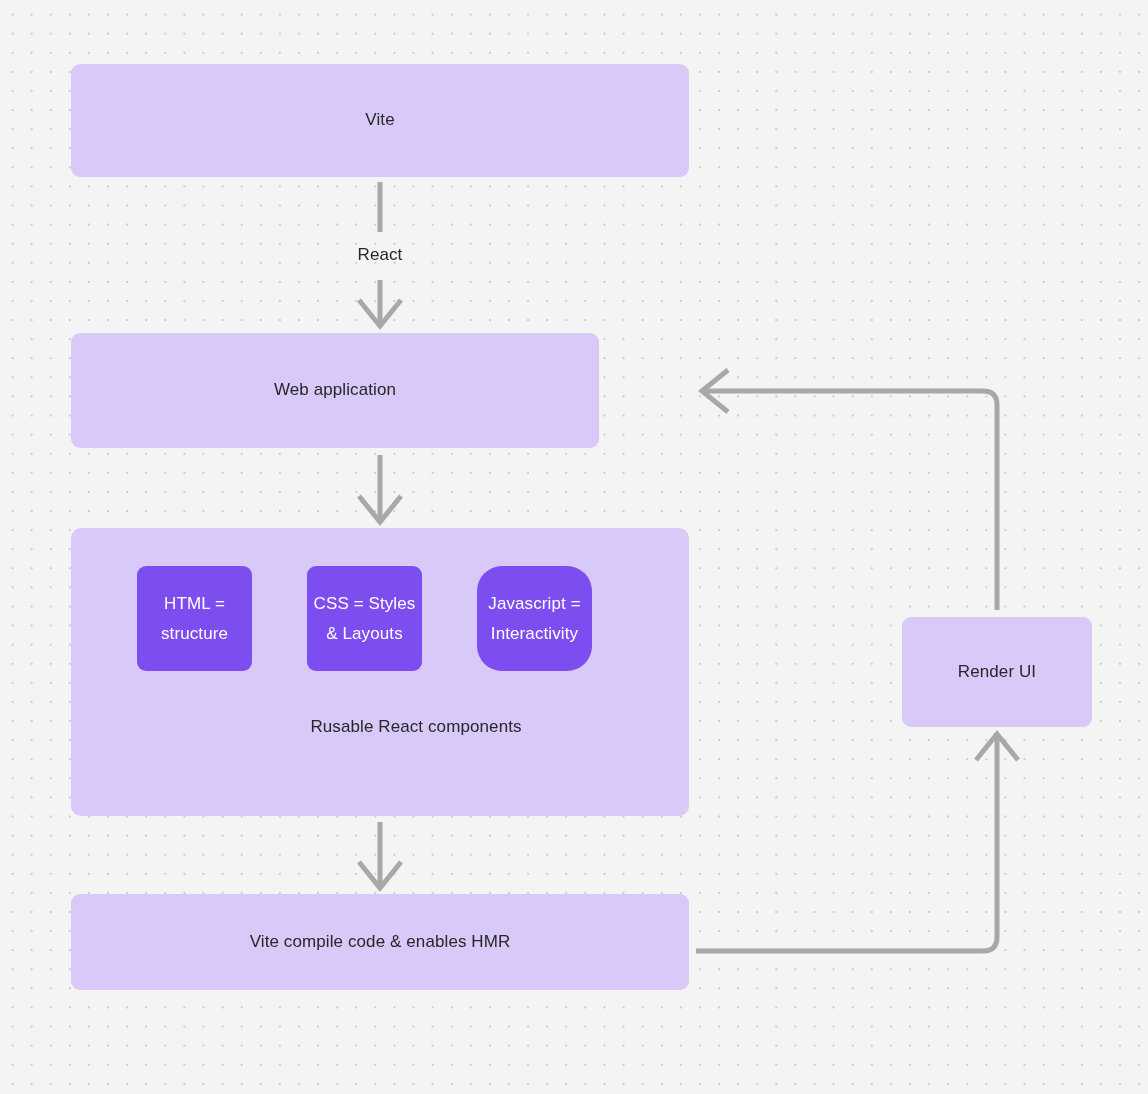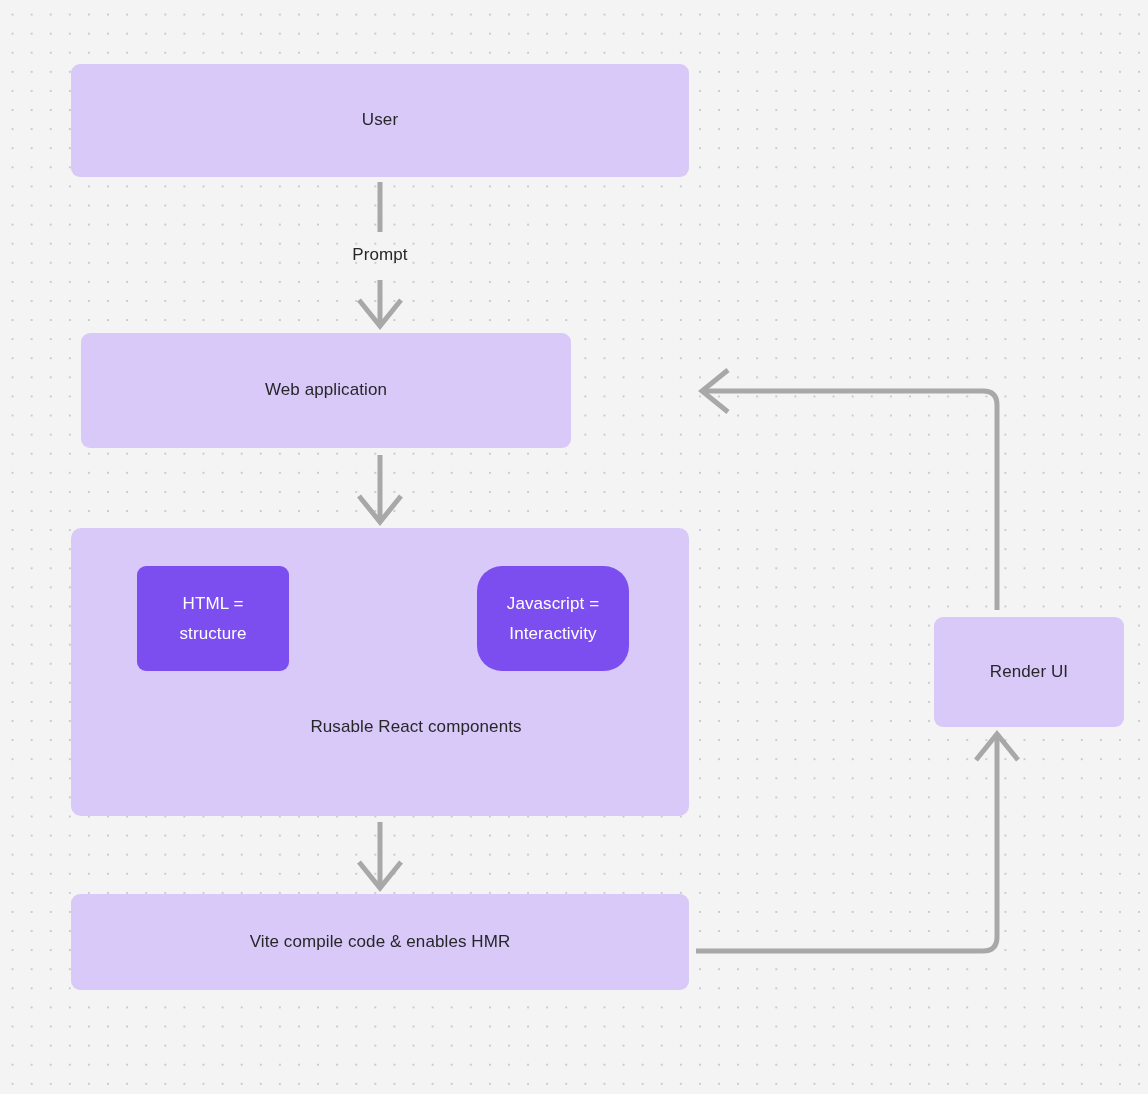--- a/index.html
+++ b/index.html
@@ -30,34 +30,34 @@
     background: #d8c9f8;
   }
   .node-label {
     color: #27272a;
     font-size: 17px;
     line-height: 1.35;
     text-align: center;
     letter-spacing: 0.1px;
   }
   #node-user      { left: 71px;  top: 64px;  width: 618px; height: 113px; }
-  #node-webapp    { left: 81px;  top: 333px; width: 490px; height: 115px; }
+  #node-webapp    { left: 71px;  top: 333px; width: 528px; height: 115px; }
   #node-components{ left: 71px;  top: 528px; width: 618px; height: 288px; border-radius: 10px; display: block; }
   #node-vite      { left: 71px;  top: 894px; width: 618px; height: 96px; }
-  #node-render    { left: 902px; top: 617px; width: 190px; height: 110px; margin-left: 32px; }
+  #node-render    { left: 902px; top: 617px; width: 190px; height: 110px; }
 
   .subnode {
     position: absolute;
     box-sizing: border-box;
     background: #7c4def;
     border-radius: 9px;
     display: flex;
     align-items: center;
     justify-content: center;
-    width: 152px;
+    width: 115px;
     height: 105px;
   }
   .subnode-label {
     color: #ffffff;
     font-size: 17px;
     line-height: 1.72;
     text-align: center;
     letter-spacing: 0.1px;
   }
   #sub-html { left: 66px;  top: 38px; }
@@ -127,39 +127,45 @@
     <path class="edge-path" d="M 380 822 L 380 887"></path>
     <path class="edge-head" d="M 359 862 L 380 888 L 401 862"></path>
 
     <path class="edge-path" d="M 696 951 L 983 951 Q 997 951 997 937 L 997 735"></path>
     <path class="edge-head" d="M 976 760 L 997 734 L 1018 760"></path>
 
     <path class="edge-path" d="M 997 610 L 997 405 Q 997 391 983 391 L 703 391"></path>
     <path class="edge-head" d="M 728 370 L 702 391 L 728 412"></path>
   </svg>
 
-  <div class="edge-label" id="edge-label-prompt">Prompt</div>
+  <div class="edge-label" id="edge-label-prompt">React</div>
 
   <div class="node node-light" id="node-user">
-    <span class="node-label">User</span>
+    <span class="node-label">Vite</span>
   </div>
 
   <div class="node node-light" id="node-webapp">
     <span class="node-label">Web application</span>
   </div>
 
   <div class="node node-light" id="node-components">
 
     <div class="subnode" id="sub-html">
       <span class="subnode-label">
         <span>HTML =</span><br>
         <span>structure</span>
       </span>
     </div>
 
+    <div class="subnode" id="sub-css">
+      <span class="subnode-label">
+        <span>CSS = Styles</span><br>
+        <span>&amp; Layouts</span>
+      </span>
+    </div>
 
     <div class="subnode" id="sub-js">
       <span class="subnode-label">
         <span>Javascript =</span><br>
         <span>Interactivity</span>
       </span>
     </div>
 
     <div id="components-caption">
       <span class="node-label">Rusable React components</span>

